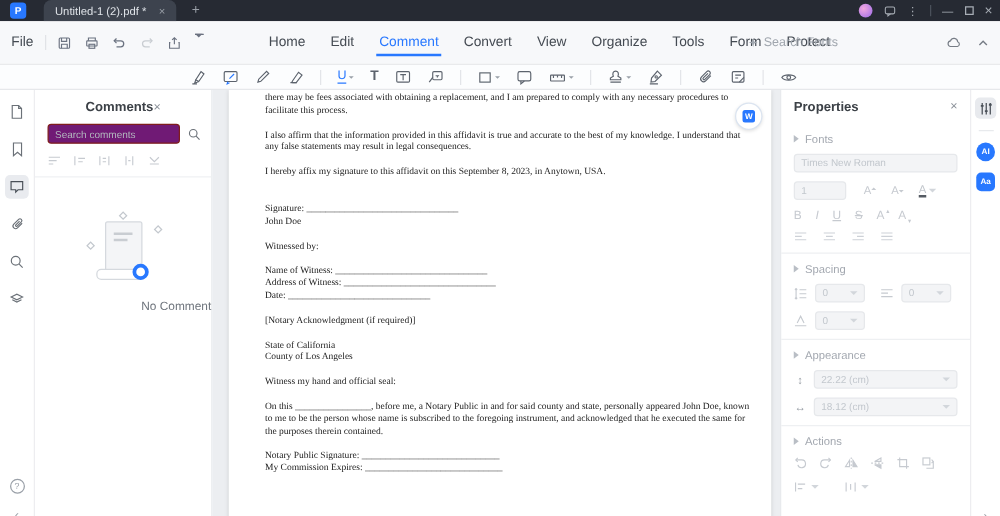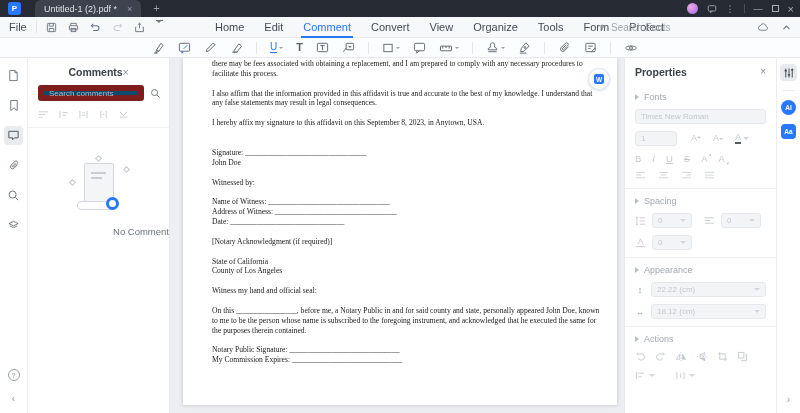--- a/index.html
+++ b/index.html
@@ -18,21 +18,21 @@
   .newtab { color:#9aa0a8; margin-left:12px; font-size:11px; line-height:11px; }
   .winctl { position:absolute; right:6px; top:0; height:17px; display:flex; align-items:center; gap:9px;
             color:#a8aeb6; font-size:9px; }
   .avatar { width:11px; height:11px; border-radius:50%;
             background:radial-gradient(circle at 35% 35%, #f2a8e0, #9a6ae8); }
   .vline { width:1px; height:9px; background:#4a505a; }
   .maxbox { width:7px; height:7px; border:1px solid #a8aeb6; }
   .kebab { letter-spacing:0; font-size:9px; }
 
   
-  .menubar { position:relative; height:21px; background:#f7f8fa; border-bottom:1px solid #e9eaec;
+  .menubar { position:relative; height:35px; background:#f7f8fa; border-bottom:1px solid #e9eaec;
              display:flex; align-items:center; font-size:11px; color:#444a52; }
   .file { margin-left:9px; }
   .qsep { width:1px; height:12px; background:#e1e3e7; margin:0 9px; }
   .qicons { display:flex; gap:11px; align-items:center; color:#6b7280; }
   .qicons .dis { color:#c9cdd2; }
   .menus { position:absolute; left:215px; display:flex; gap:20px; }
   .menu-item { cursor:default; }
   .menu-item.active { color:#2878ff; position:relative; }
   .menu-item.active::after { content:""; position:absolute; left:-2px; right:-2px; bottom:-5px; height:2px; background:#2878ff; }
   .searchtools { position:absolute; left:598px; display:flex; gap:4px; align-items:center; color:#a0a6ae; font-size:10px; }
@@ -62,21 +62,21 @@
   .rail-bottom2 { position:absolute; bottom:9px; color:#9aa0a8; font-size:10px; }
   .help { width:12px; height:12px; border:1px solid #9aa0a8; border-radius:50%; font-size:7px; color:#9aa0a8;
           display:flex; align-items:center; justify-content:center; }
 
   
   .cpanel { width:142px; background:#fff; border-right:1px solid #e8eaed; font-size:9px; flex:none; }
   .chead { display:flex; justify-content:center; align-items:center; padding:8px 10px 7px; }
   .chead .t { color:#3c4147; font-size:10.5px; font-weight:bold; }
   .xbtn { color:#8a9098; font-size:10px; }
   .csearch { display:flex; align-items:center; gap:6px; padding:0 8px 0 10px; }
-  .sinput { flex:1; height:16px; background:#0c4a6e; border:6px solid #7f1d1d; border-radius:3px;
+  .sinput { flex:1; height:16px; background:#701a75; border:1px solid #7f1d1d; border-radius:3px;
             color:#b3b8bf; font-size:8px; display:flex; align-items:center; padding:0 5px; }
   .cfilters { display:flex; gap:9px; align-items:center; padding:9px 10px 8px; color:#c6cad0;
               border-bottom:1px solid #f0f1f3; }
   .empty { text-align:center; }
   .illus { position:relative; width:64px; height:58px; margin:28px auto 0; }
   .sheet { position:absolute; left:17px; top:7px; width:30px; height:41px; background:#f4f5f7;
            border:1px solid #d5d9de; border-radius:2px; }
   .sheet .l1,.sheet .l2 { position:absolute; left:6px; height:1.5px; background:#c9cdd2; }
   .sheet .l1 { top:8px; width:15px; } .sheet .l2 { top:13px; width:11px; }
   .tray { position:absolute; left:10px; top:45px; width:40px; height:9px; background:#fff;

